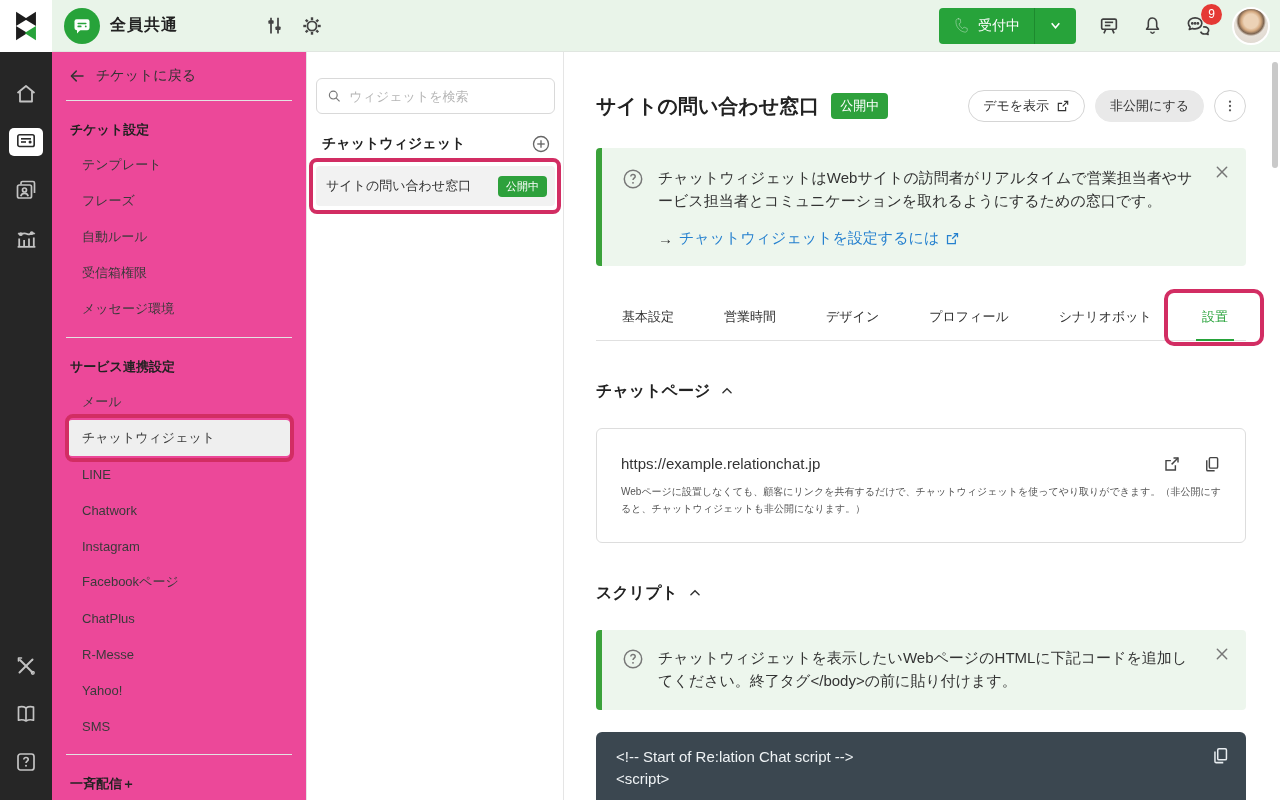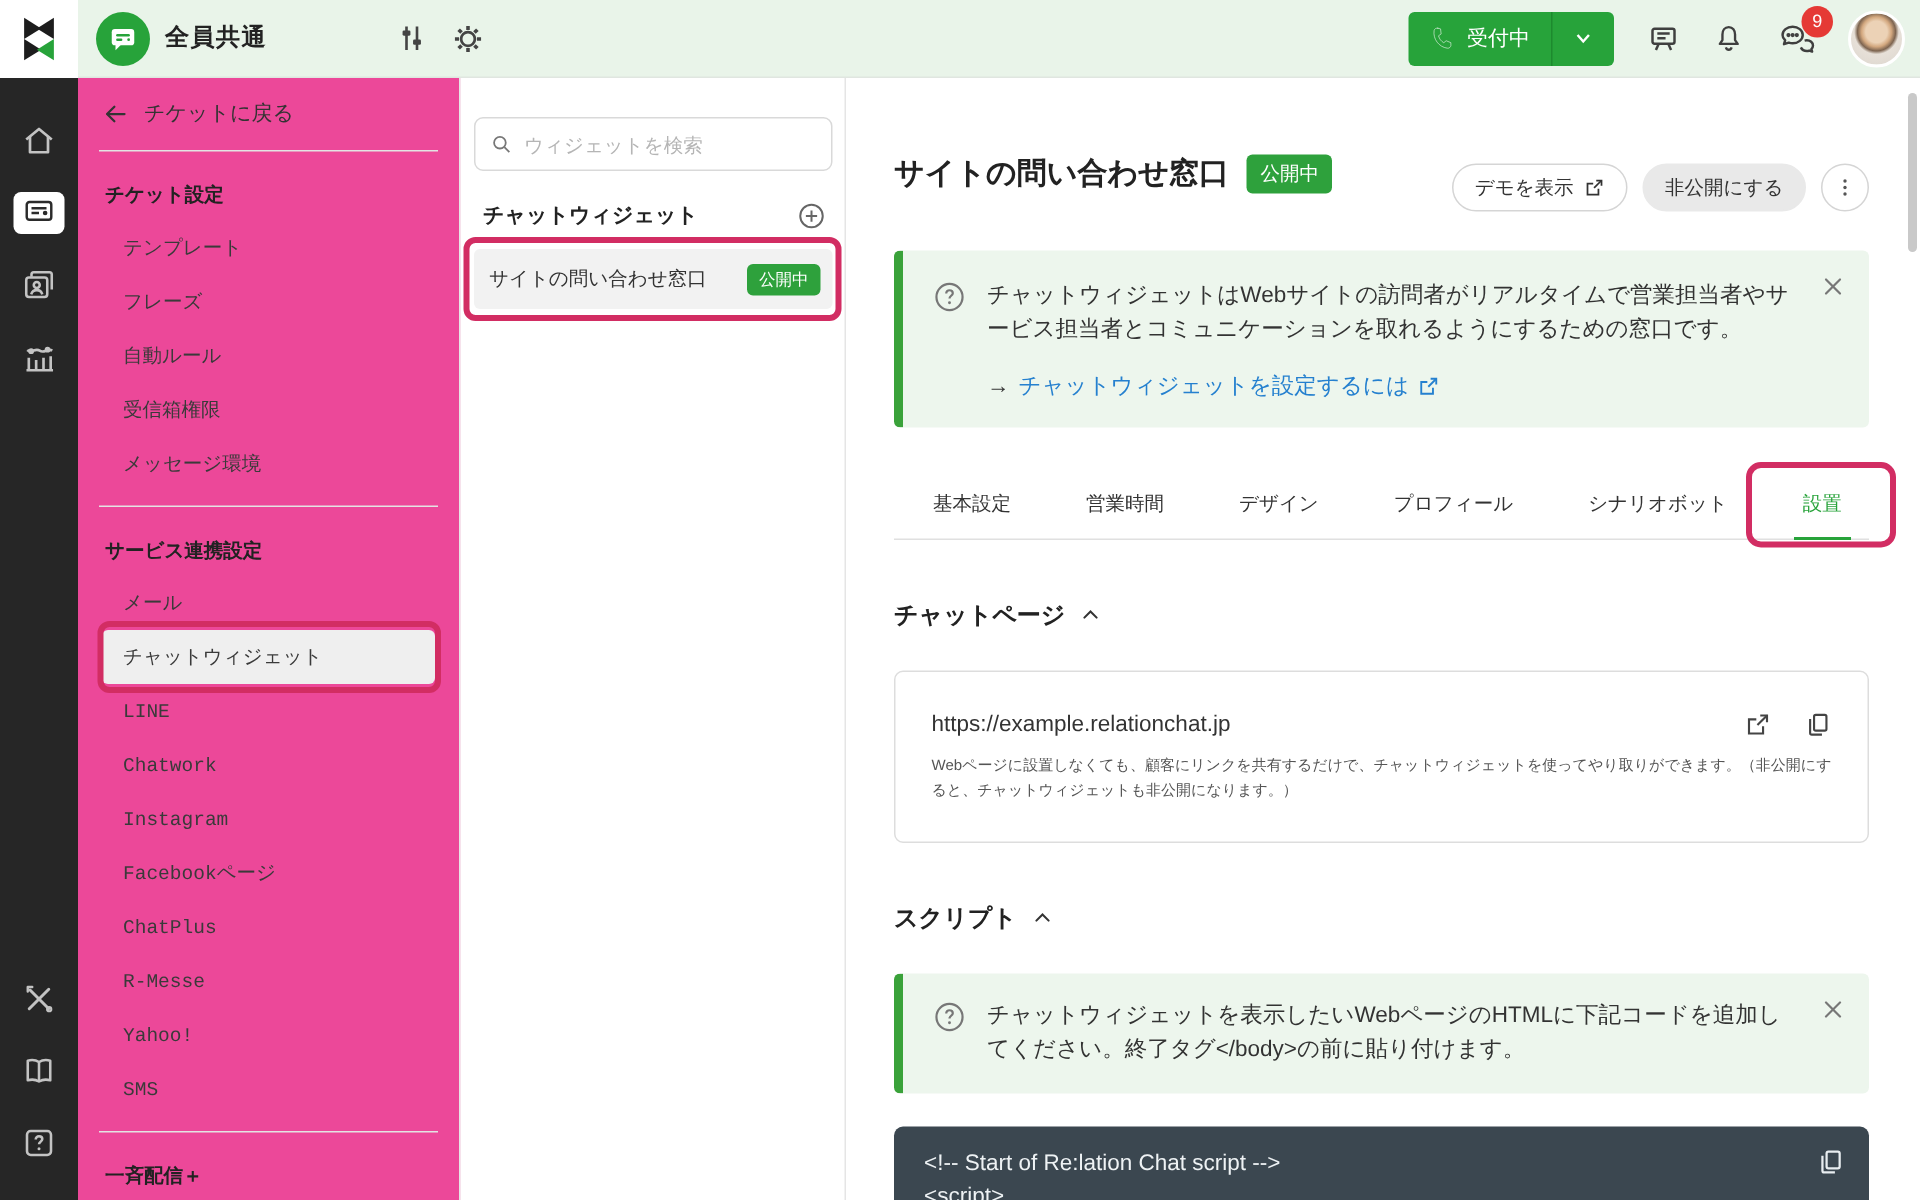--- a/index.html
+++ b/index.html
@@ -29,40 +29,40 @@
   .rail-icon { width:52px; height:48px; display:flex; align-items:center; justify-content:center; color:#c3c3c3; cursor:pointer; }
   .rail-icon.active { color:#2b2b2b; }
   .rail-icon.active .pill { background:#fff; border-radius:5px; width:34px; height:28px; display:flex; align-items:center; justify-content:center; }
   .rail-spacer { flex:1; }
 
   
   .sidebar { position:absolute; left:52px; top:52px; width:255px; height:748px; background:#ec4899; border-right:1px solid #e5e5e5; padding:0 16px; }
   .back-link { display:flex; align-items:center; gap:10px; font-size:14px; color:#333; height:48px; cursor:pointer; }
   .sb-div { border-top:1px solid #e3e3e3; margin:0 -2px; }
   .sb-section-title { font-size:13px; font-weight:bold; color:#222; padding:20px 2px 8px 2px; }
-  .sb-item { position:relative; font-size:13px; color:#3a3a3a; height:36px; display:flex; align-items:center; padding-left:14px; border-radius:4px; cursor:pointer;font-family:Liberation Mono, monospace; }
+  .sb-item { position:relative; font-size:13px; color:#3a3a3a; height:36px; display:flex; align-items:center; padding-left:14px; border-radius:4px; cursor:pointer; }
   .sb-item.active { background:#efefef; }
 
   
   .widgets { position:absolute; left:307px; top:52px; width:257px; height:748px; background:#fff; border-right:1px solid #e5e5e5; padding:26px 8px 0 9px; }
   .search-box { display:flex; align-items:center; gap:8px; height:36px; border:1px solid #d9d9d9; border-radius:6px; background:#fff; padding:0 10px; color:#9a9a9a; }
   .search-box input { border:none; outline:none; font-size:13px; width:100%; color:#333; font-family:inherit; background:transparent; }
   .search-box input::placeholder { color:#b5b5b5; }
   .wl-header { display:flex; align-items:center; justify-content:space-between; margin:20px 4px 12px 6px; }
   .wl-title { font-size:14px; font-weight:bold; color:#222; }
   .wl-item { position:relative; display:flex; align-items:center; justify-content:space-between; background:#f2f2f2; border-radius:4px; height:40px; padding:0 8px 0 10px; cursor:pointer; }
   .wl-item-label { font-size:13px; color:#333; }
   .pill-badge { background:#2ea13c; color:#fff; font-size:11px; border-radius:4px; padding:3px 8px; white-space:nowrap; }
 
   
   .content { position:absolute; left:564px; top:52px; width:716px; height:748px; background:#fff; overflow:hidden; padding:0 34px 0 32px; }
   .page-header { display:flex; align-items:center; margin-top:38px; }
   .page-title { font-size:20px; font-weight:bold; color:#222; }
   .title-badge { background:#2ea13c; color:#fff; font-size:13px; border-radius:4px; padding:4px 9px; margin-left:12px; }
-  .header-actions { margin-left:auto; display:flex; align-items:center; gap:10px;margin-top:19px; }
+  .header-actions { margin-left:auto; display:flex; align-items:center; gap:10px; }
   .btn-pill { display:flex; align-items:center; gap:7px; height:32px; padding:0 14px; border-radius:16px; font-size:13px; color:#333; cursor:pointer; }
   .btn-demo { background:#fff; border:1px solid #d5d5d5; }
   .btn-unpublish { background:#e9e9e9; border:1px solid #e9e9e9; }
   .btn-more { width:32px; height:32px; border-radius:50%; border:1px solid #d5d5d5; background:#fff; display:flex; align-items:center; justify-content:center; cursor:pointer; color:#555; }
 
   .info-box { position:relative; margin-top:26px; background:#edf6ed; border-left:6px solid #3aa23a; border-radius:4px; padding:18px 48px 18px 20px; display:flex; gap:14px; }
   .q-circle { flex:0 0 22px; margin-top:2px; }
   .info-text { font-size:15px; color:#333; line-height:1.55; max-width:540px; }
   .info-link-row { margin-top:16px; font-size:15px; display:flex; align-items:center; gap:6px; }
   .info-link { color:#2580cf; cursor:pointer; display:flex; align-items:center; gap:6px; }

